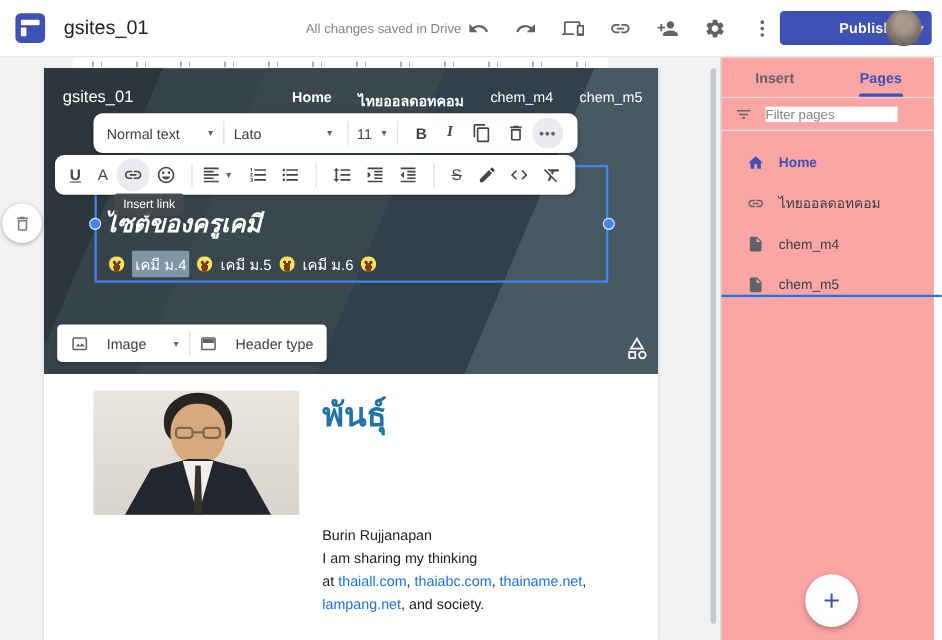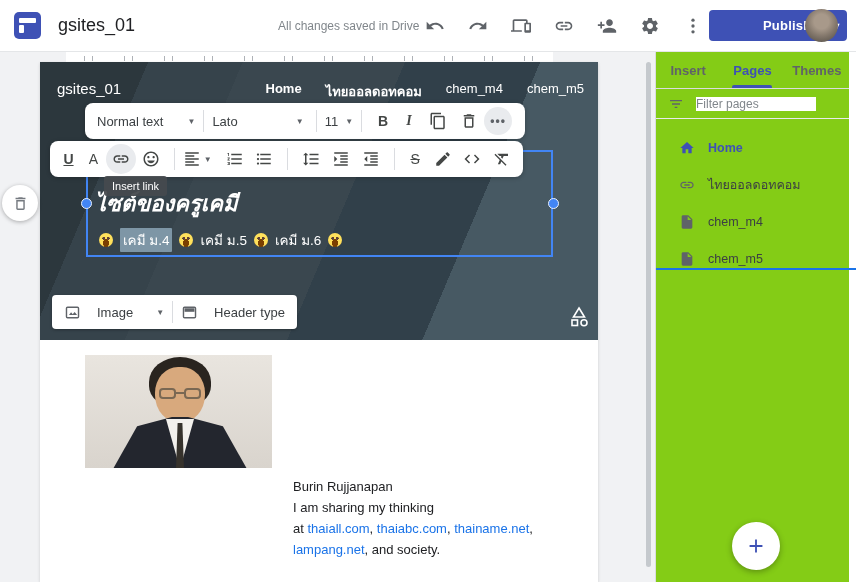--- a/index.html
+++ b/index.html
@@ -117,21 +117,21 @@
               clip-path:polygon(0 0, 100% 0, 50% 100%); }
   .po-tie { position:absolute; left:91px; top:68px; width:8px; height:46px; background:#36322c;
             clip-path:polygon(20% 0, 80% 0, 100% 100%, 0 100%); }
   .profile-heading { position:absolute; left:253px; top:18px; font-size:30px; font-weight:bold;
                      color:#2374a6; line-height:39px; }
   .profile-text { position:absolute; left:253px; top:136px; font-size:13px; color:#202124; line-height:21px;
                   white-space:pre-wrap; }
   .profile-text a { color:#1a73e8; text-decoration:none; cursor:pointer; }
 
   
-  .sidebar { position:absolute; left:655px; top:52px; width:194px; height:530px; background:#84cc16;
+  .sidebar { position:absolute; left:655px; top:52px; width:194px; height:530px; background:#fca5a5;
              border-left:1px solid #dadce0; }
   .sb-tabs { display:flex; height:37px; border-bottom:1px solid #dadce0; align-items:center; }
   .sb-tab { flex:1; text-align:center; font-size:13px; font-weight:bold; color:#5f6368; cursor:pointer;
             position:relative; height:100%; display:flex; align-items:center; justify-content:center; }
   .sb-tab.active { color:#3e51b5; }
   .sb-tab.active::after { content:""; position:absolute; left:50%; transform:translateX(-50%); bottom:0;
                           width:40px; height:3px; background:#3e51b5; border-radius:2px 2px 0 0; }
   .sb-filter { height:30px; display:flex; align-items:center; padding:0 12px; border-bottom:1px solid #e8eaed; gap:12px; }
   .sb-filter svg { width:16px; height:16px; fill:#5f6368; flex:none; }
   .sb-filter input { border:none; outline:none; font-size:12px; color:#3c4043; width:120px; font-family:inherit; }
@@ -380,32 +380,32 @@
           <div class="po-suit"></div>
           <div class="po-shirt"></div>
           <div class="po-tie"></div>
           <div class="po-glasses">
             <div class="lens l1"></div>
               <div class="lens l2"></div>
               <div class="bridge"></div>
           </div>
         </div>
         <div class="profile-heading">
+          <div>พันธุ์</div>
         </div>
         <div class="profile-text"><span>Burin Rujjanapan</span><br><span>I am sharing my thinking</span><br><span>at </span><a>thaiall.com</a><span>, </span><a>thaiabc.com</a><span>, </span><a>thainame.net</a><span>,</span><br><a>lampang.net</a><span>, and society.</span></div>
       </div>
 
     </div>
   </div>
 
   <div class="sidebar">
     <div class="sb-tabs">
       <div class="sb-tab">Insert</div>
       <div class="sb-tab active">Pages</div>
-      <div class="sb-tab">Themes</div>
     </div>
     <div class="sb-filter">
       <svg viewBox="0 0 24 24">
           <path d="M10 18h4v-2h-4v2zM3 6v2h18V6H3zm3 7h12v-2H6v2z"></path>
         </svg>
       <input type="text" placeholder="Filter pages" style="">
     </div>
     <div class="sb-pages">
       <div class="sb-item active">
         <svg viewBox="0 0 24 24">

